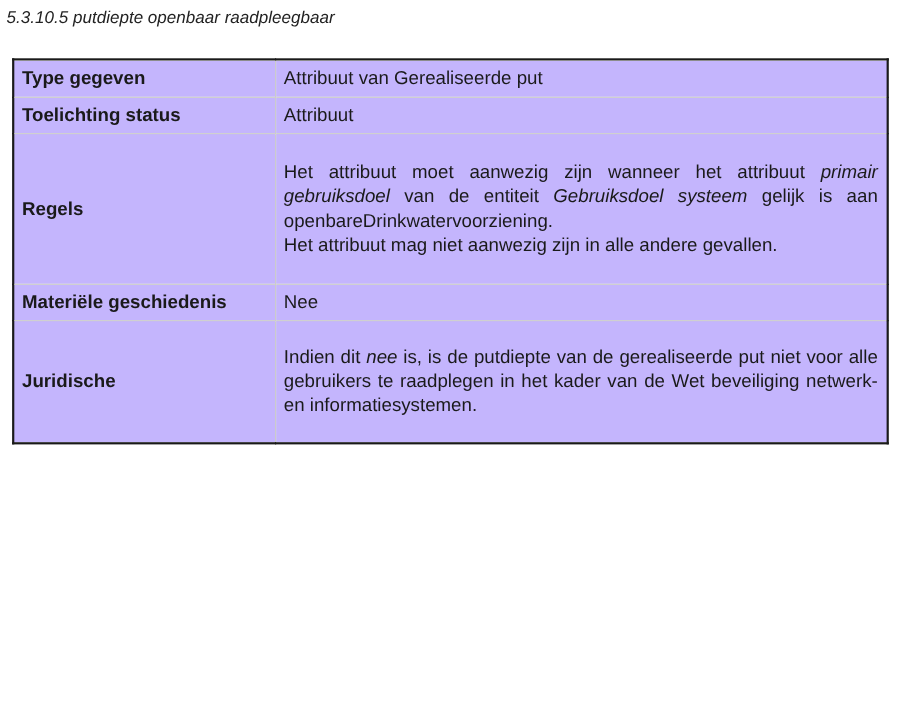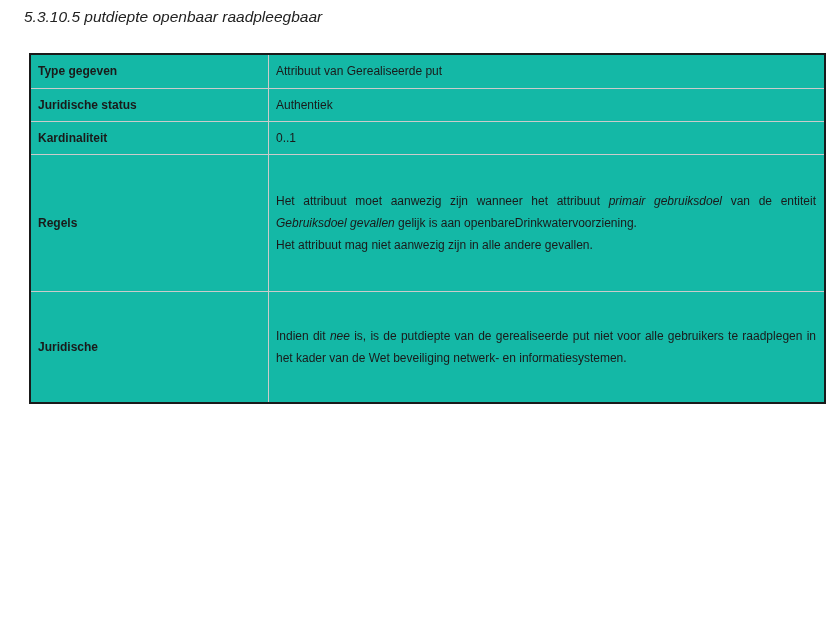--- a/index.html
+++ b/index.html
@@ -9,41 +9,41 @@
   }
   body {
     width: 836px;
     height: 644px;
     overflow: hidden;
     box-sizing: border-box;
     font-family: "Liberation Sans", "DejaVu Sans", sans-serif;
     color: #1a1a1a;
   }
   .doc {
-    padding: 7px 10px 0 24px;
+    padding: 7px 10px 0 6px;
   }
   .section-heading {
     font-size: 15.5px;
     font-style: italic;
     font-weight: normal;
     color: #222222;
     margin: 0;
     line-height: 20px;
   }
   table.spec-table {
     border-collapse: collapse;
     table-layout: fixed;
     width: 797px;
     margin: 26px 0 0 5px;
     border: 2px solid #1a1a1a;
   }
   table.spec-table td {
     border: 1px solid #cbcbcb;
-    background: #14b8a6;
-    font-size: 12px;
+    background: #c4b5fd;
+    font-size: 17px;
     line-height: 22px;
     vertical-align: middle;
     padding: 2px 8px 2px 7px;
     overflow: hidden;
   }
   td.label-cell {
     width: 222px; 
     font-weight: bold;
     white-space: nowrap;
   }
@@ -73,30 +73,30 @@
 
   <h3 class="section-heading">5.3.10.5 putdiepte openbaar raadpleegbaar</h3>
 
   <table class="spec-table">
     <tbody>
       <tr class="r-type-gegeven">
         <td class="label-cell">Type gegeven</td>
         <td class="value-cell">Attribuut van Gerealiseerde put</td>
       </tr>
       <tr class="r-juridische-status">
-        <td class="label-cell">Juridische status</td>
-        <td class="value-cell">Authentiek</td>
-      </tr>
-      <tr class="r-kardinaliteit">
-        <td class="label-cell">Kardinaliteit</td>
-        <td class="value-cell">0..1</td>
+        <td class="label-cell">Toelichting status</td>
+        <td class="value-cell">Attribuut</td>
       </tr>
       <tr class="r-regels">
         <td class="label-cell">Regels</td>
-        <td class="value-cell">Het attribuut moet aanwezig zijn wanneer het attribuut <i>primair gebruiksdoel</i> van de entiteit <i>Gebruiksdoel gevallen</i> gelijk is aan openbareDrinkwatervoorziening.<br>Het attribuut mag niet aanwezig zijn in alle andere gevallen.</td>
+        <td class="value-cell">Het attribuut moet aanwezig zijn wanneer het attribuut <i>primair gebruiksdoel</i> van de entiteit <i>Gebruiksdoel systeem</i> gelijk is aan openbareDrinkwatervoorziening.<br>Het attribuut mag niet aanwezig zijn in alle andere gevallen.</td>
+      </tr>
+      <tr class="r-materiele-geschiedenis">
+        <td class="label-cell">Materiële geschiedenis</td>
+        <td class="value-cell">Nee</td>
       </tr>
       <tr class="r-toelichting">
         <td class="label-cell">Juridische</td>
         <td class="value-cell">Indien dit <i>nee</i> is, is de putdiepte van de gerealiseerde put niet voor alle gebruikers te raadplegen in het kader van de Wet beveiliging netwerk- en informatiesystemen.</td>
       </tr>
     </tbody>
   </table>
 
 </div>
 

